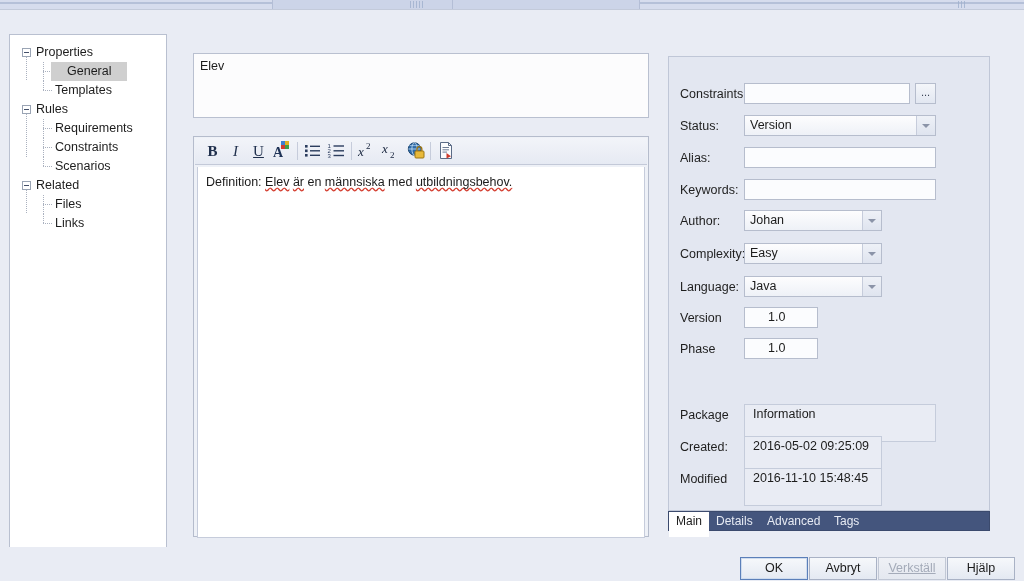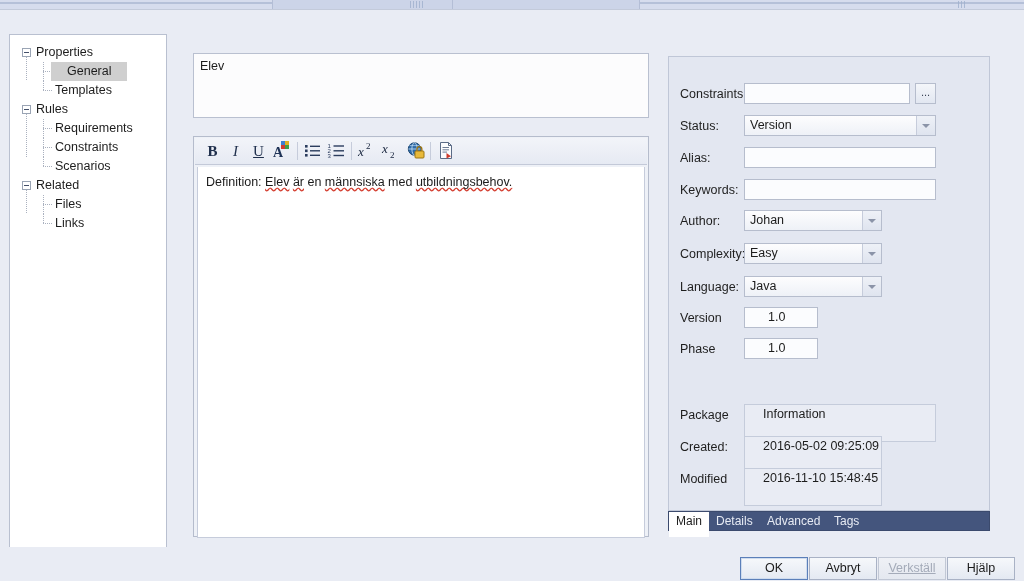--- a/index.html
+++ b/index.html
@@ -305,21 +305,21 @@
   }
   .fflat {
     position: absolute;
     height: 38px;
     background: #e9ecf4;
     border: 1px solid #c5ccdb;
     box-sizing: border-box;
     font-size: 12.5px;
     color: #1c1c1c;
     line-height: 19px;
-    padding-left: 18px;
+    padding-left: 8px;
     white-space: nowrap;
     overflow: hidden;
   }
 
   
   .tabstrip {
     position: absolute;
     left: 668px; top: 501px;
     width: 322px; height: 20px;
     background: #44557d;

